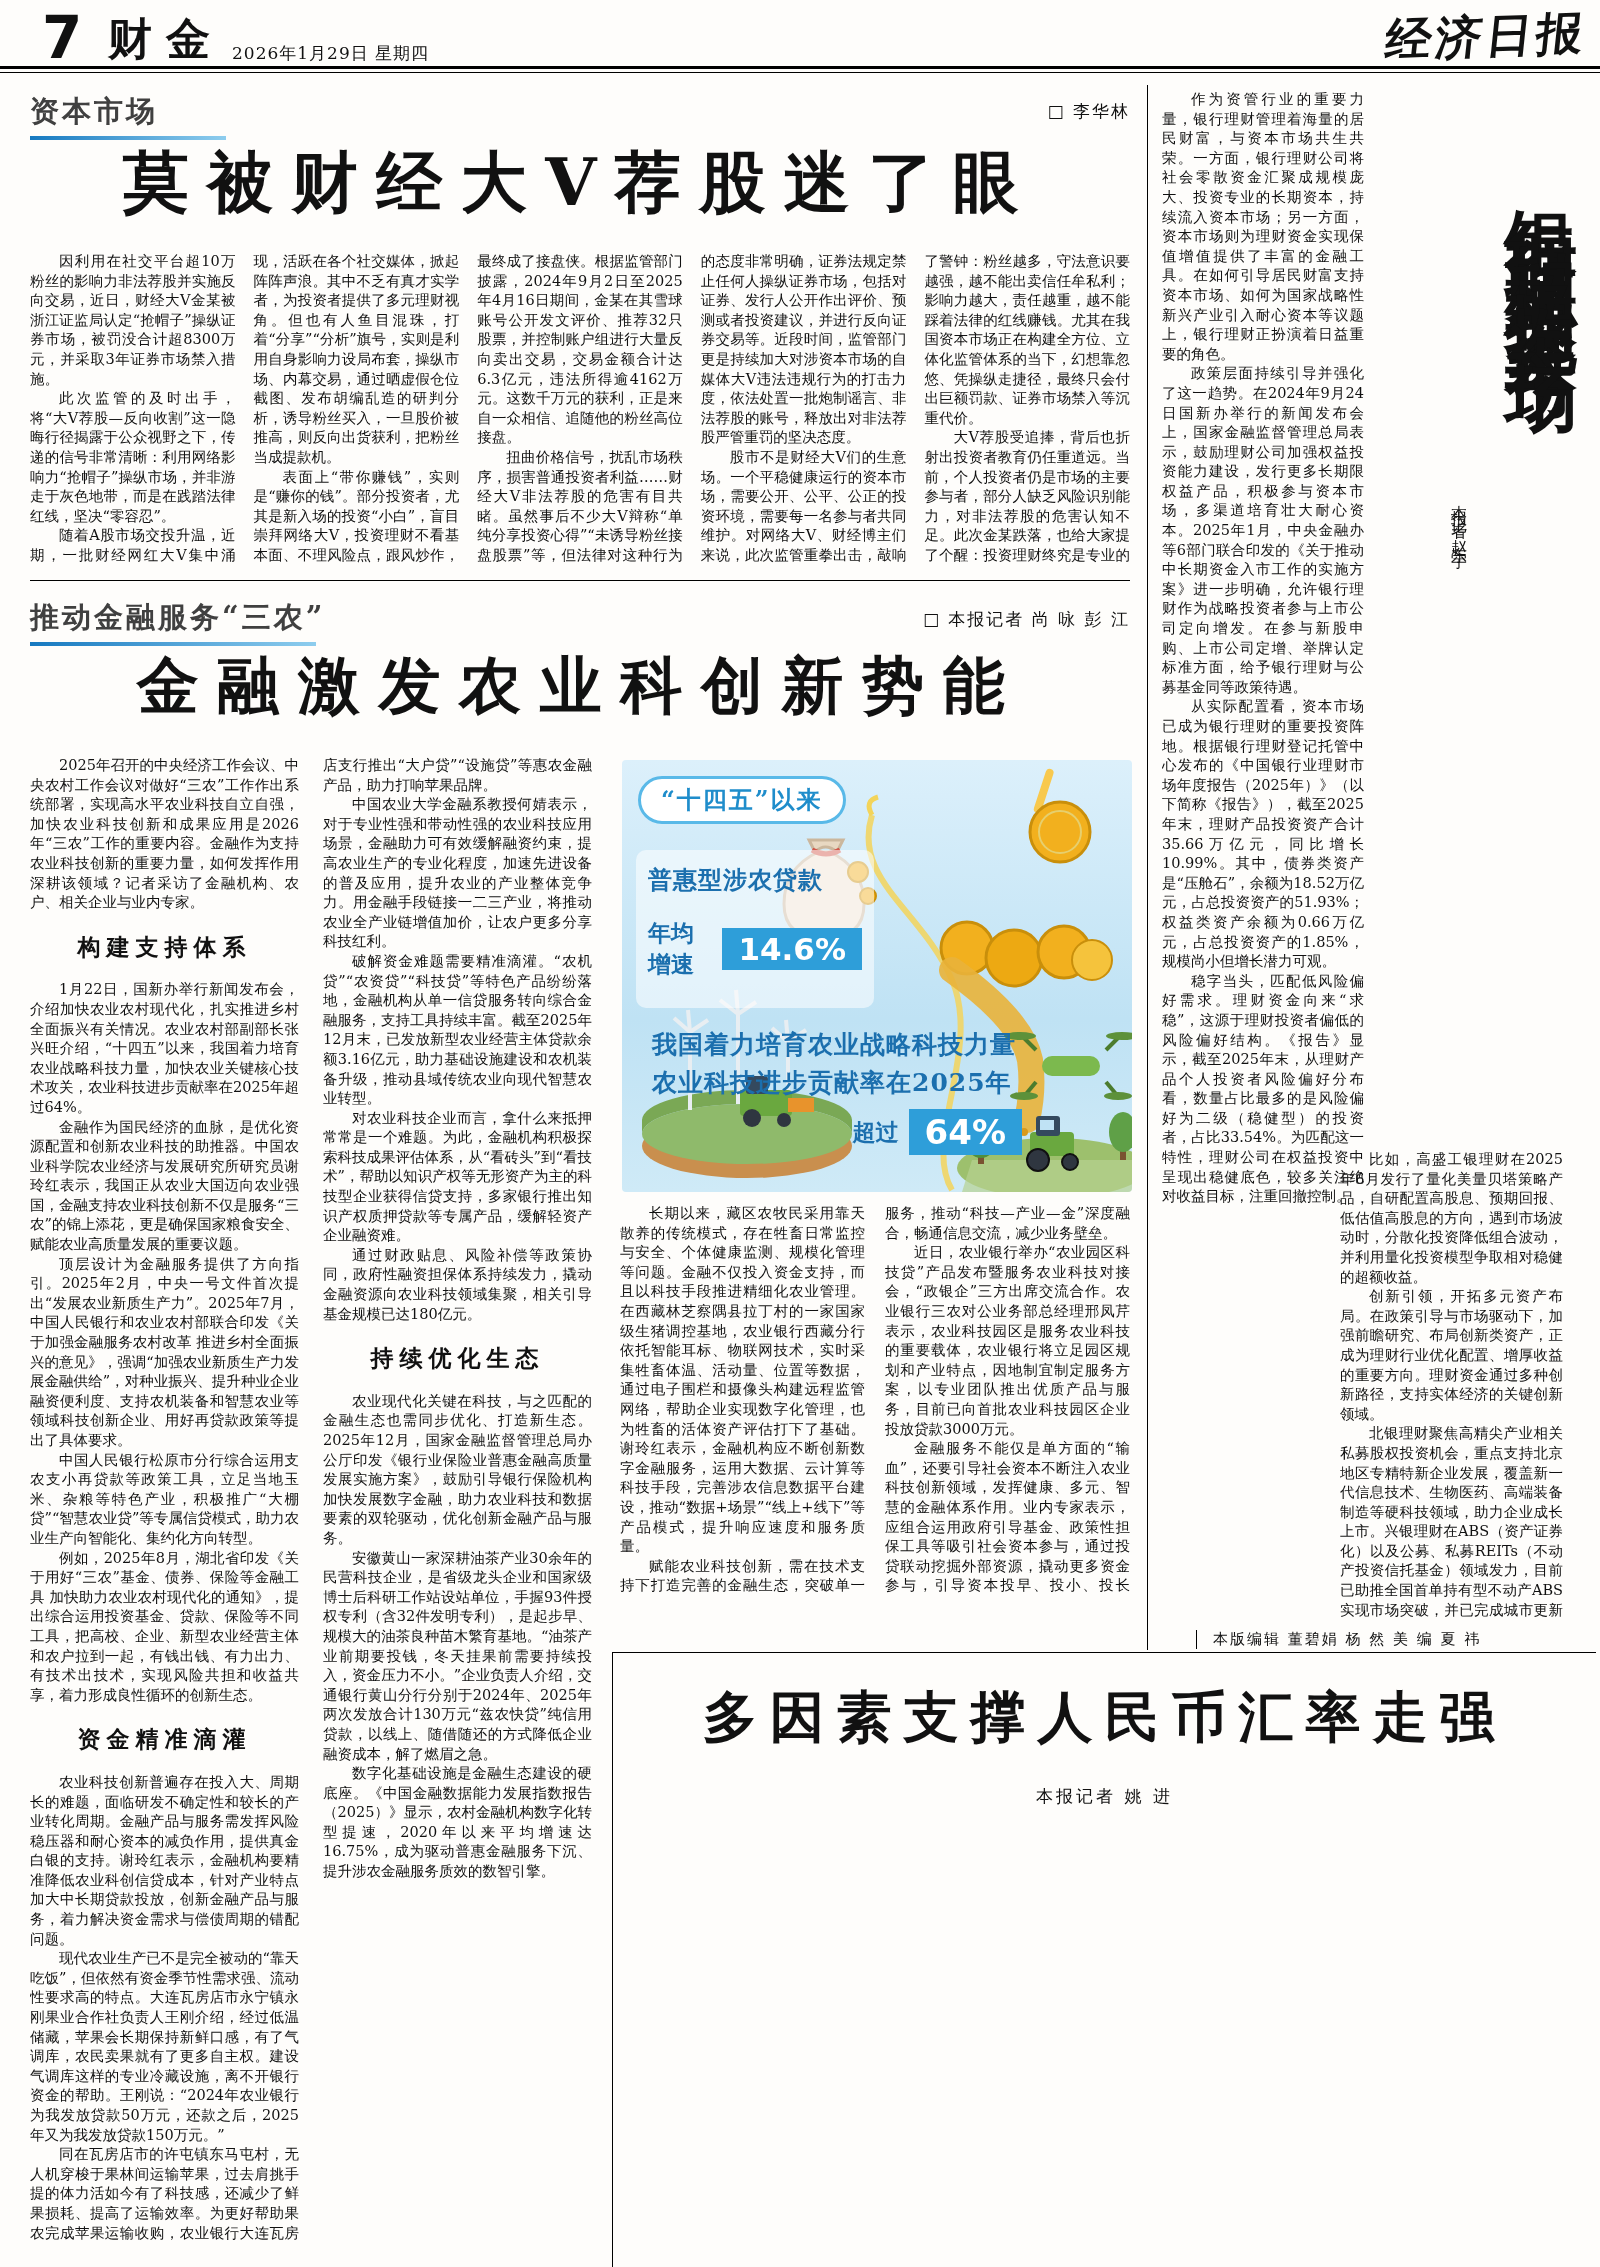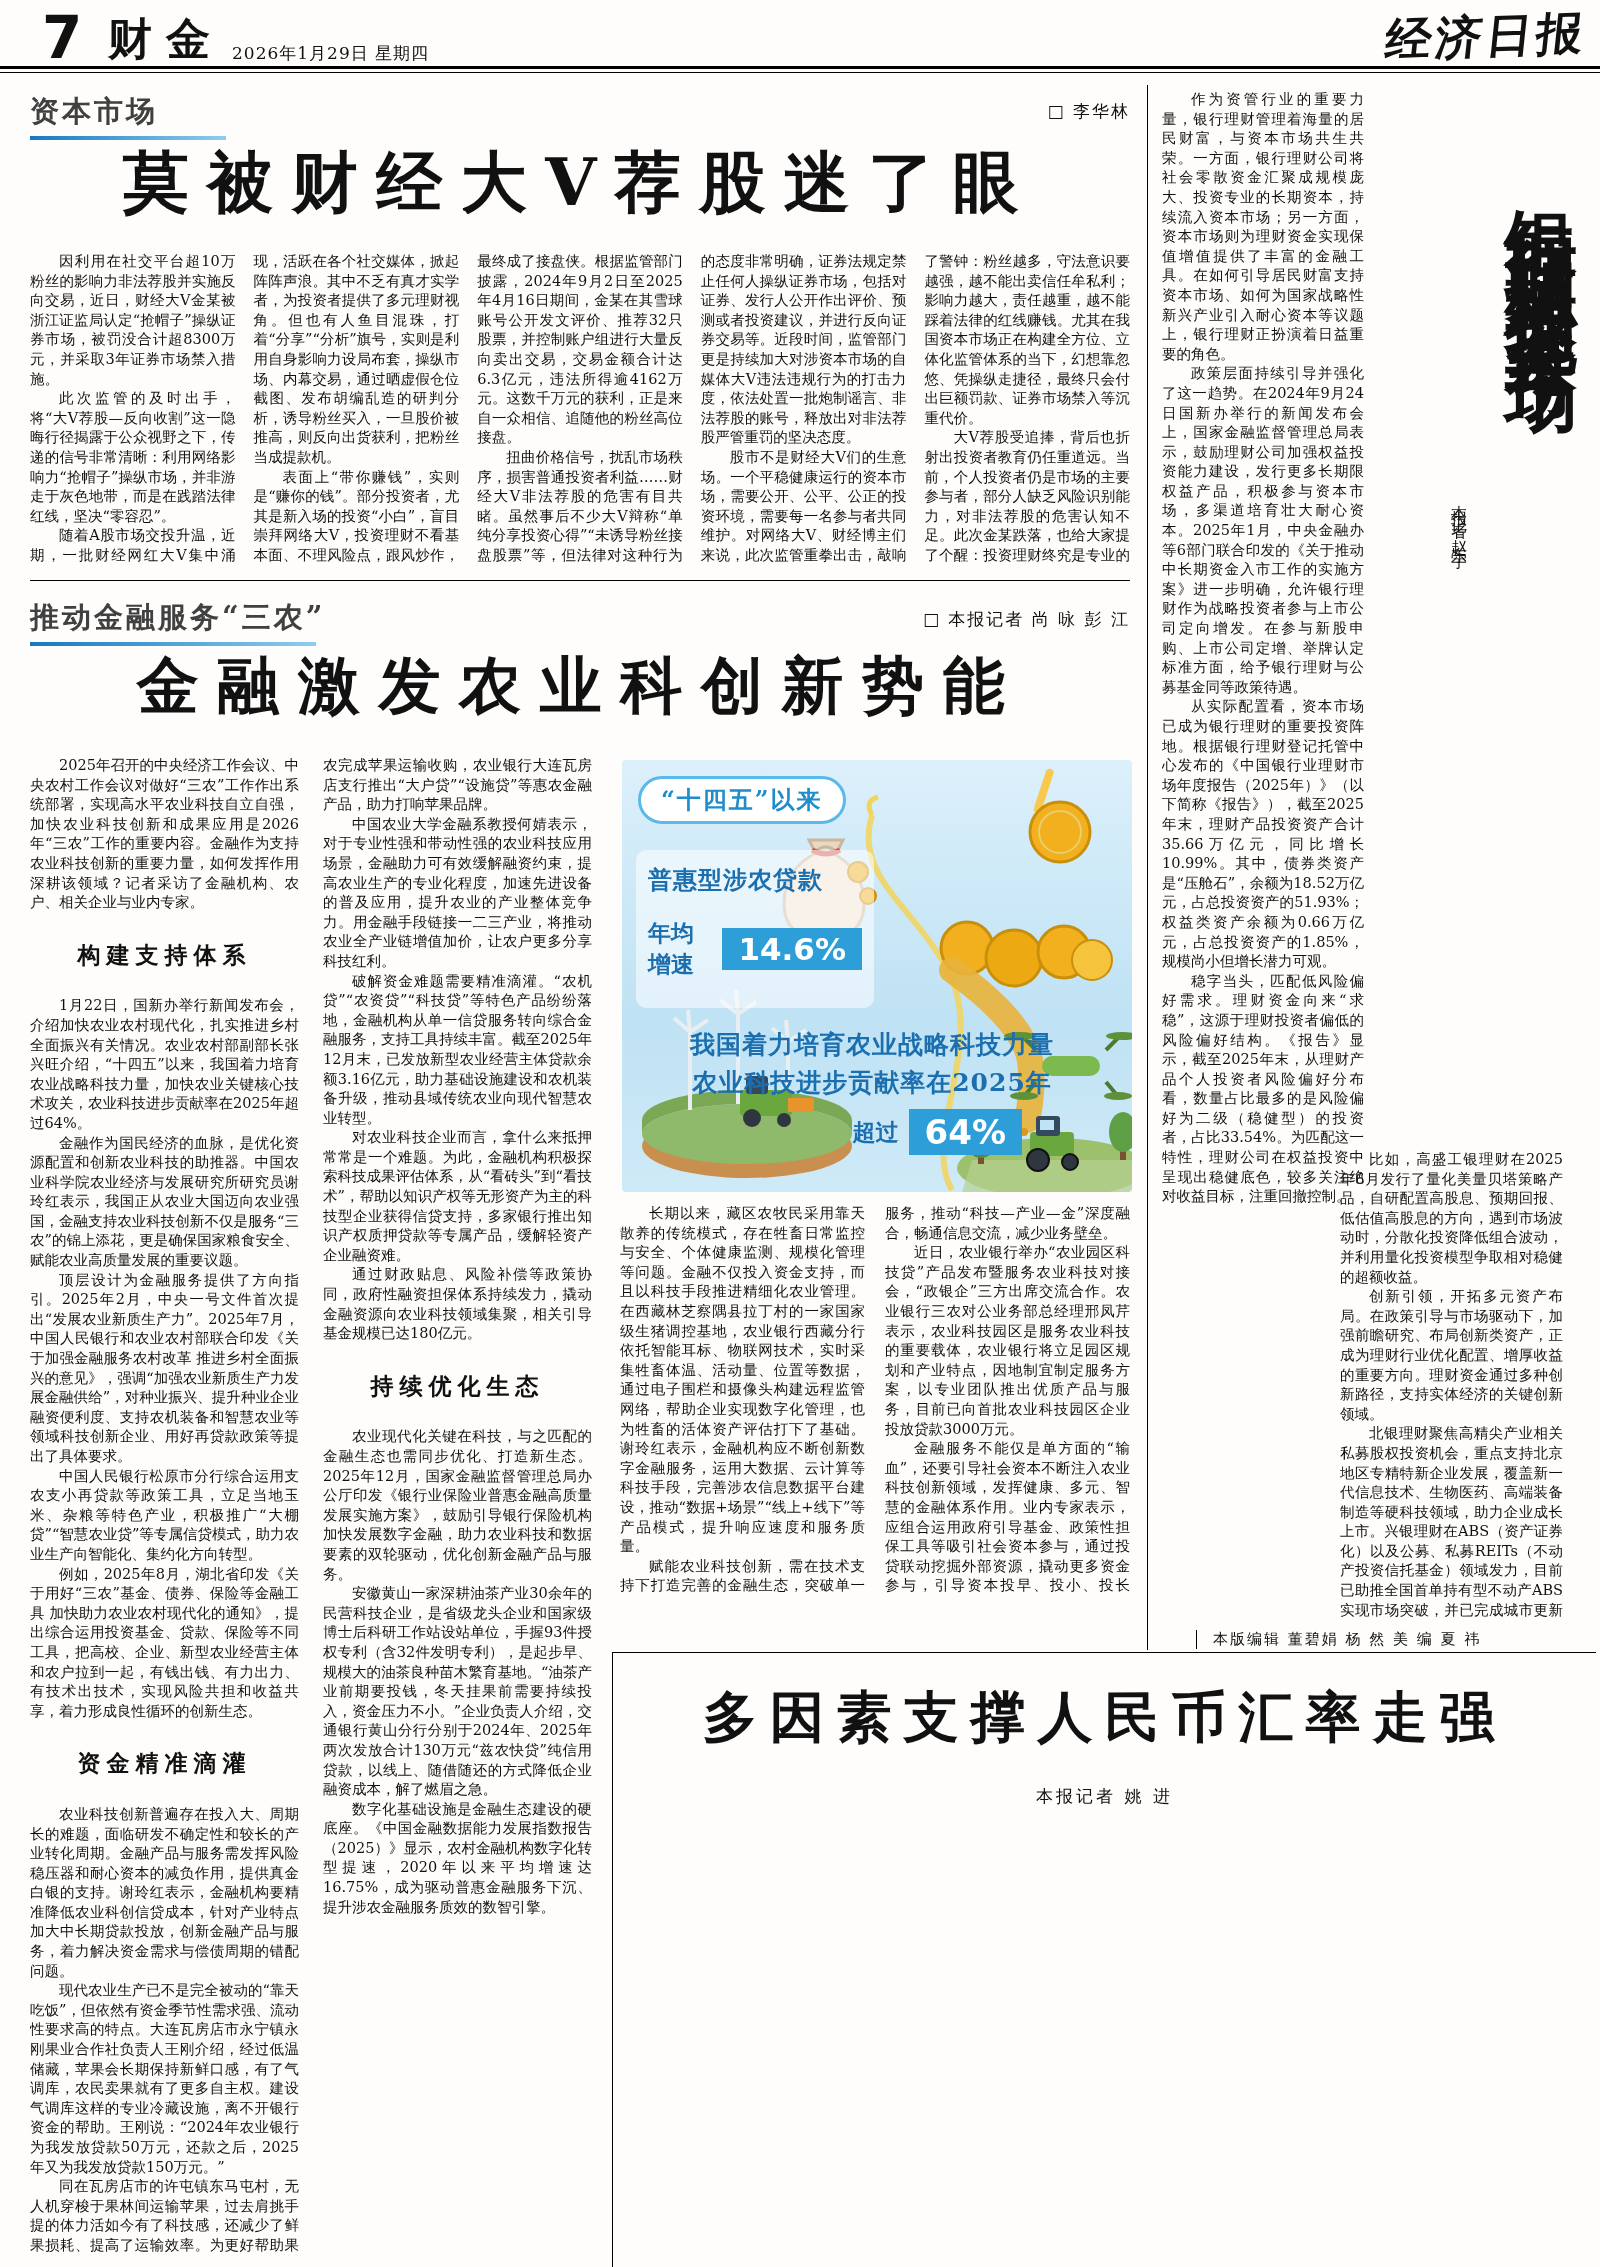--- a/index.html
+++ b/index.html
@@ -14,36 +14,36 @@
   .header-rule{position:absolute;left:0;top:66px;width:1600px;border-top:3px solid #000;}
   .header-rule2{position:absolute;left:0;top:72px;width:1600px;border-top:1px solid #000;}
   
   .kicker{position:absolute;font-size:29px;font-weight:bold;color:#404040;letter-spacing:3px;}
   .kicker-bar{position:absolute;height:4px;background:linear-gradient(90deg,#1679c0,#8ecdee);}
   .byline{position:absolute;font-size:17px;letter-spacing:2px;text-align:right;}
   .headline{position:absolute;text-align:center;font-weight:bold;line-height:1.1;}
   .body-cols{position:absolute;font-size:14.5px;line-height:19.6px;text-align:justify;overflow:hidden;
              column-fill:auto;}
   .body-cols p{margin:0;text-indent:2em;}
-  .subhead{font-size:23px;font-weight:bold;text-align:center;margin:32px 0;letter-spacing:6px;text-indent:0;}
+  .subhead{font-size:23px;font-weight:bold;text-align:center;margin:24px 0;letter-spacing:6px;text-indent:0;}
   .vrule{position:absolute;border-left:1px solid #000;}
   .hrule{position:absolute;border-top:1px solid #000;}
   
   #infographic{position:absolute;left:622px;top:760px;width:510px;height:432px;border-radius:4px;
     background:linear-gradient(180deg,#dcf0fb 0%,#bfe2f4 60%,#cfeaf7 100%);overflow:hidden;}
   #info-badge{position:absolute;left:16px;top:16px;background:#fff;border:3px solid #59b9e8;color:#1f8dcb;
     font-weight:bold;font-size:24px;padding:5px 20px;border-radius:28px;letter-spacing:2px;}
   #stat1{position:absolute;left:14px;top:90px;width:238px;height:158px;background:rgba(255,255,255,.55);
     border-radius:10px;padding:14px 12px;box-sizing:border-box;color:#1b6fae;}
   #stat1 .lbl{font-size:24px;font-weight:bold;letter-spacing:1px;}
   .stat-row{display:flex;align-items:center;gap:10px;margin-top:22px;}
   .stat-sub{font-size:23px;font-weight:bold;color:#1b6fae;}
   .stat-val{background:#2e9ed9;color:#fff;font-weight:bold;font-size:31px;padding:3px 16px;
     font-family:"DejaVu Sans",sans-serif;}
-  #stat2{position:absolute;left:30px;top:266px;width:440px;color:#1b6fae;text-align:center;}
+  #stat2{position:absolute;left:30px;top:266px;width:440px;color:#1b6fae;}
   #stat2 .l1,#stat2 .l2{font-size:25px;font-weight:bold;letter-spacing:1px;line-height:1.5;}
   #stat2 .stat-row{justify-content:flex-end;margin-top:8px;padding-right:70px;}
   #stat2 .stat-val{font-size:34px;}
   
   #a3-box{position:absolute;left:612px;top:1652px;width:983px;height:615px;
     border-top:1px solid #000;border-left:1px solid #000;}
   #a3-headline{position:absolute;left:0;top:34px;width:983px;text-align:center;font-size:55px;
     font-weight:bold;letter-spacing:12px;}
   #a3-byline{position:absolute;left:0;top:132px;width:983px;text-align:center;font-size:17px;letter-spacing:3px;}
   

